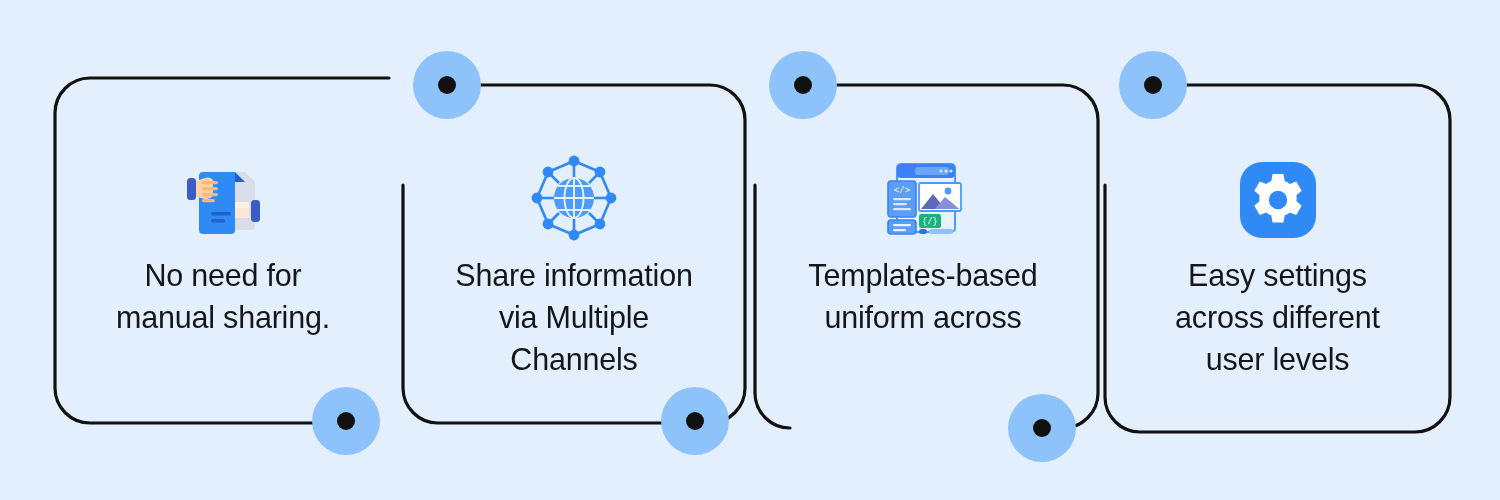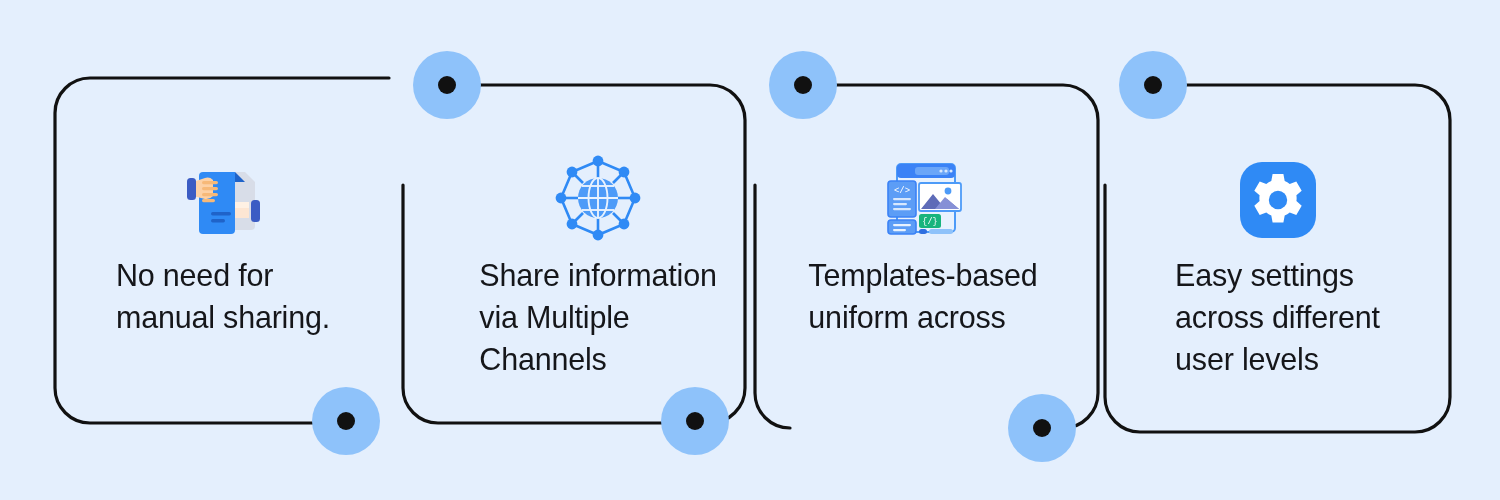--- a/index.html
+++ b/index.html
@@ -45,27 +45,27 @@
     justify-content: center;
     margin-bottom: 8px;
   }
   .card-icon svg { display: block; }
   .card-title {
     font-family: "Liberation Sans", sans-serif;
     font-size: 30.5px;
     line-height: 42px;
     font-weight: 400;
     color: #15161A;
-    text-align: left;
+    text-align: center;
     letter-spacing: -0.2px;
     white-space: pre-line;
   }
   
   #card-1 { left: 55px;   top: 150px; width: 336px; }
-  #card-2 { left: 403px;  top: 150px; width: 342px; margin-left: 24px; }
+  #card-2 { left: 403px;  top: 150px; width: 342px; }
   #card-3 { left: 753px;  top: 150px; width: 340px; }
   #card-4 { left: 1105px; top: 150px; width: 345px; }
 </style>
 </head>
 <body>
 
 <div id="infographic">
 
   <svg id="flow-layer" viewBox="0 0 1500 500" width="1500" height="500">
 

